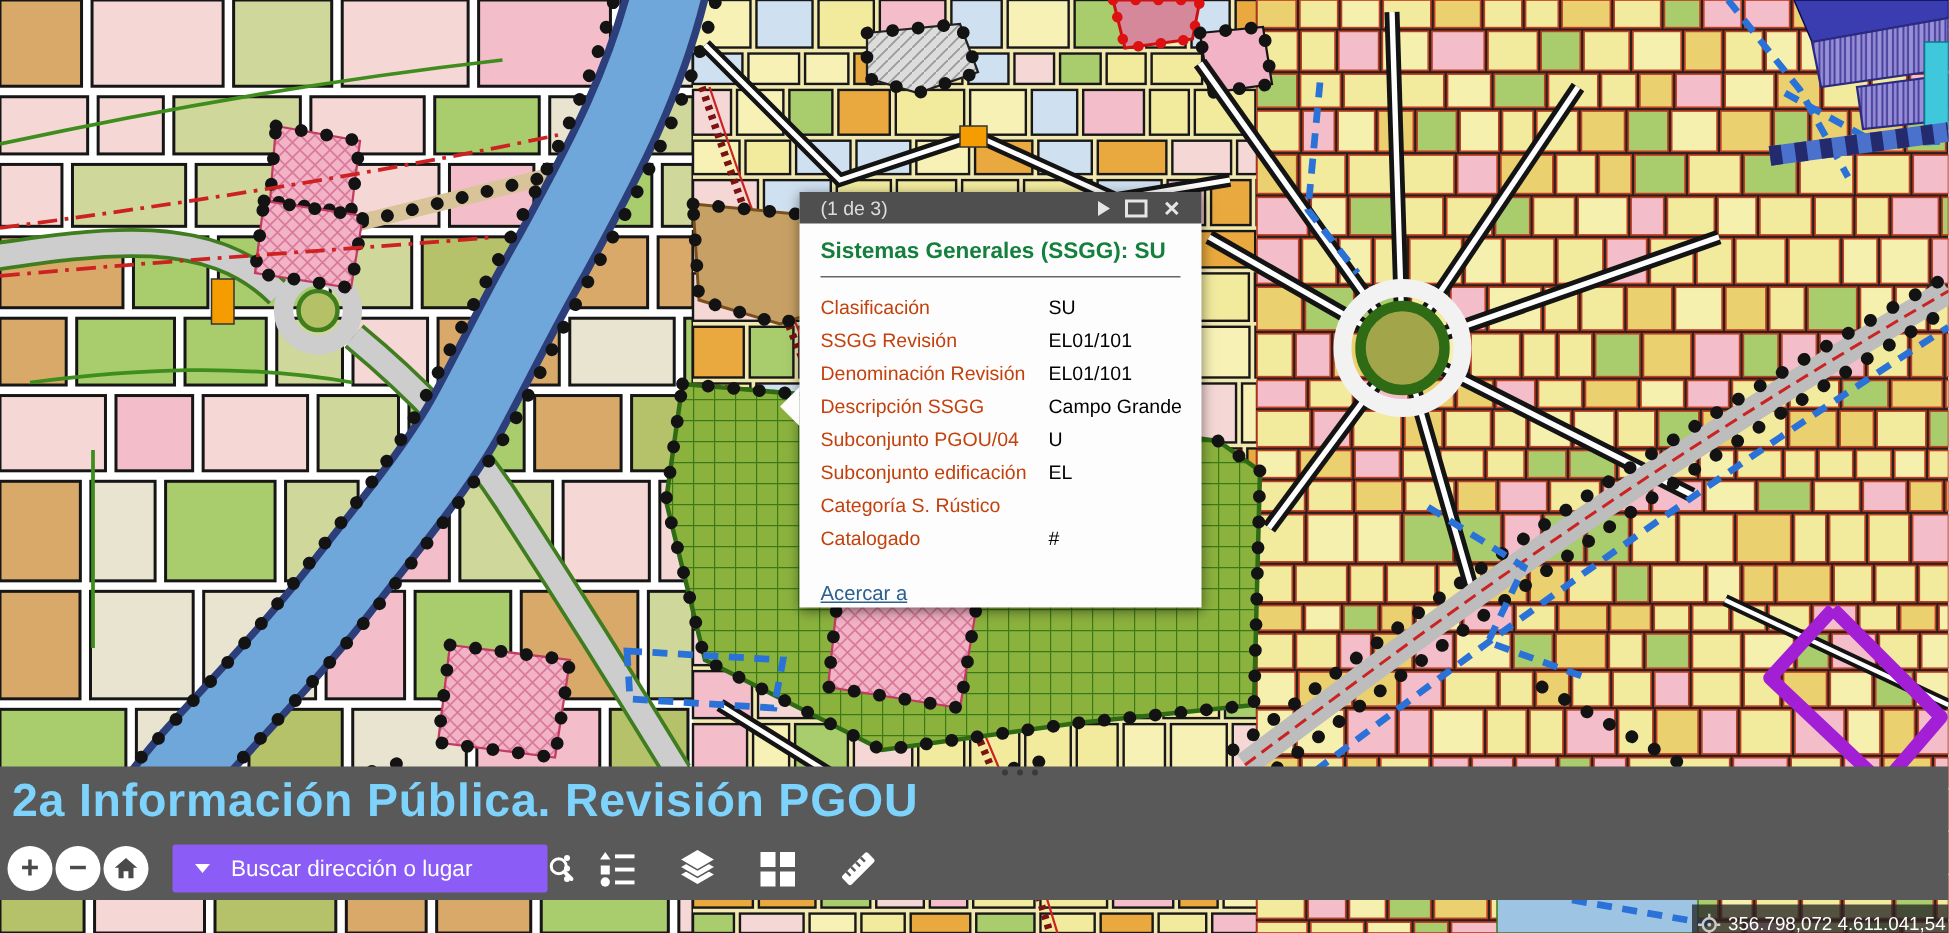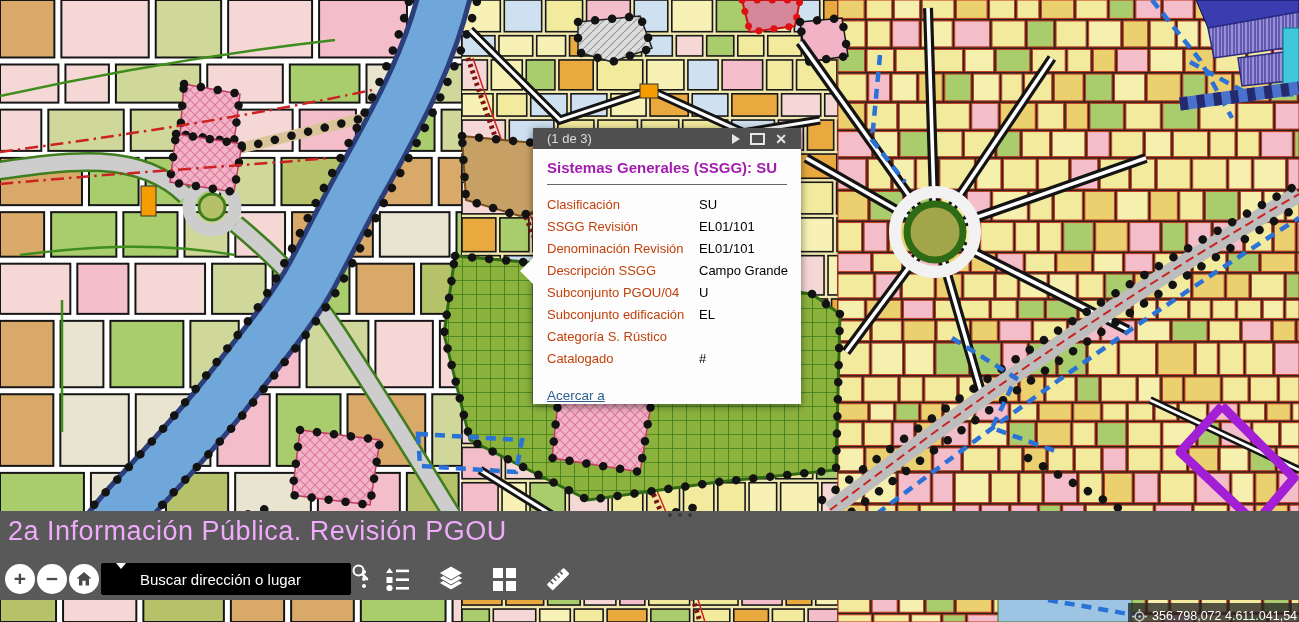--- a/index.html
+++ b/index.html
@@ -17,42 +17,42 @@
                 display:flex;align-items:center;padding:0 14px;cursor:move}
   .popup-controls{margin-left:auto;display:flex;align-items:center;gap:10px}
   .play-tri{width:0;height:0;border-left:8px solid #e6e6e6;
             border-top:5px solid transparent;border-bottom:5px solid transparent}
   .max-box{width:11px;height:8px;border:2px solid #e6e6e6}
   .close-x{color:#e6e6e6;font-size:14px;font-weight:bold;line-height:1}
   .popup-pointer{position:absolute;left:-13px;top:130px;width:0;height:0;
                  border-top:13px solid transparent;border-bottom:13px solid transparent;
                  border-right:13px solid #fdfdfd}
   .popup-title{margin:10px 14px 0;padding-bottom:8px;border-bottom:1px solid #666;
-               font-weight:bold;font-size:15px;color:#a21caf}
+               font-weight:bold;font-size:15px;color:#15803d}
   .fields{margin:9px 14px 0}
   .frow{font-size:13px;line-height:22px;white-space:nowrap}
   .flabel{display:inline-block;width:152px;color:#c2410c}
   .fvalue{color:#000000}
   .zoomto{display:inline-block;margin:18px 14px 0;color:#2c618f;font-size:13.5px;
           text-decoration:underline;cursor:pointer}
 
   
   .bottom-panel{position:absolute;left:0;top:511px;width:1299px;height:89px;
                 background:#595959;z-index:20}
   .panel-handle{position:absolute;left:668px;top:2px;display:flex;gap:6px;cursor:pointer}
   .panel-handle i{width:4px;height:4px;border-radius:50%;background:#3a3a3a;display:block}
-  .panel-title{position:absolute;left:8px;top:5px;font-size:27px;font-weight:400;
-               color:#f0abfc;letter-spacing:.5px}
+  .panel-title{position:absolute;left:8px;top:5px;font-size:31px;font-weight:700;
+               color:#7dd3fc;letter-spacing:.5px}
   .toolbar{position:absolute;left:5px;top:52px;display:flex;align-items:center}
   .circle-btn{width:30px;height:30px;border-radius:50%;background:#fff;border:none;
               margin-right:2px;display:flex;align-items:center;justify-content:center;
               cursor:pointer;padding:0}
   .glyph{font-size:21px;font-weight:bold;color:#4a4a4a;line-height:1;margin-top:-2px}
-  .searchbox{margin-left:0;width:250px;height:32px;background:#000000;border-radius:2px;
-             display:flex;}
+  .searchbox{margin-left:14px;width:250px;height:32px;background:#8b5cf6;border-radius:2px;
+             display:flex;align-items:center}
   .chev{width:0;height:0;border-top:6px solid #fff;border-left:5px solid transparent;
         border-right:5px solid transparent;margin:0 12px 0 15px;cursor:pointer}
   .searchbox input{flex:1;background:transparent;border:none;outline:none;color:#fff;
                    font-size:15px;font-family:"Liberation Sans",sans-serif}
   .searchbox input::placeholder{color:#fff;opacity:1}
   .mag{margin:0 10px;cursor:pointer;display:flex}
   .vdots{margin-left:11px;display:flex;flex-direction:column;gap:3px;cursor:pointer}
   .vdots i{width:4px;height:4px;border-radius:50%;background:#fff;display:block}
   .iconrow{margin-left:18px;display:flex;align-items:center}
   .tool-ic{background:none;border:none;padding:0;margin-right:26px;cursor:pointer;display:flex}

